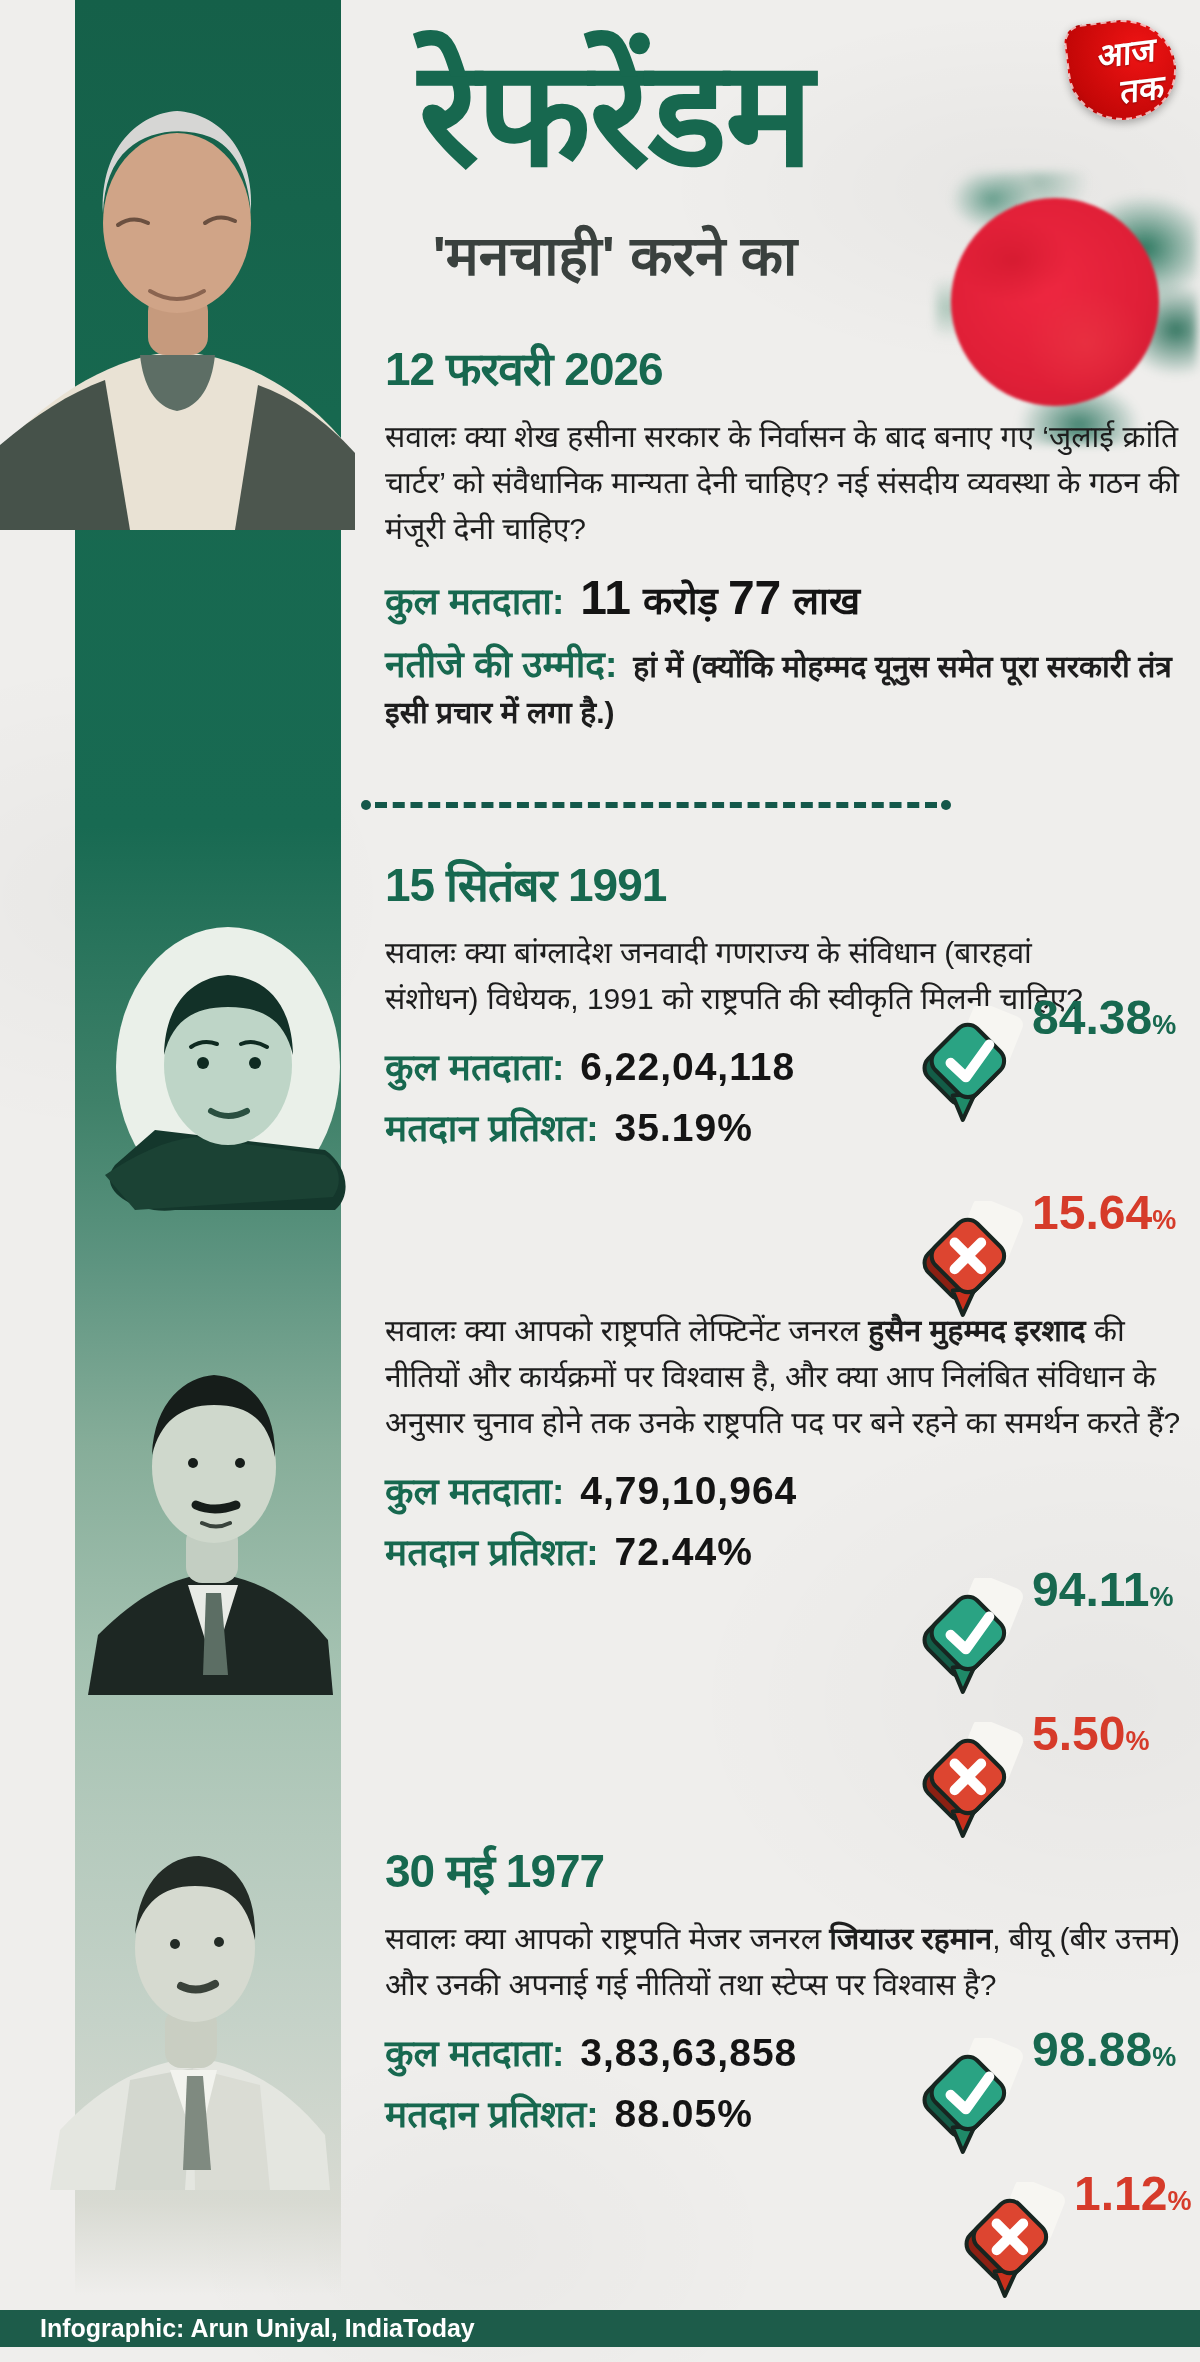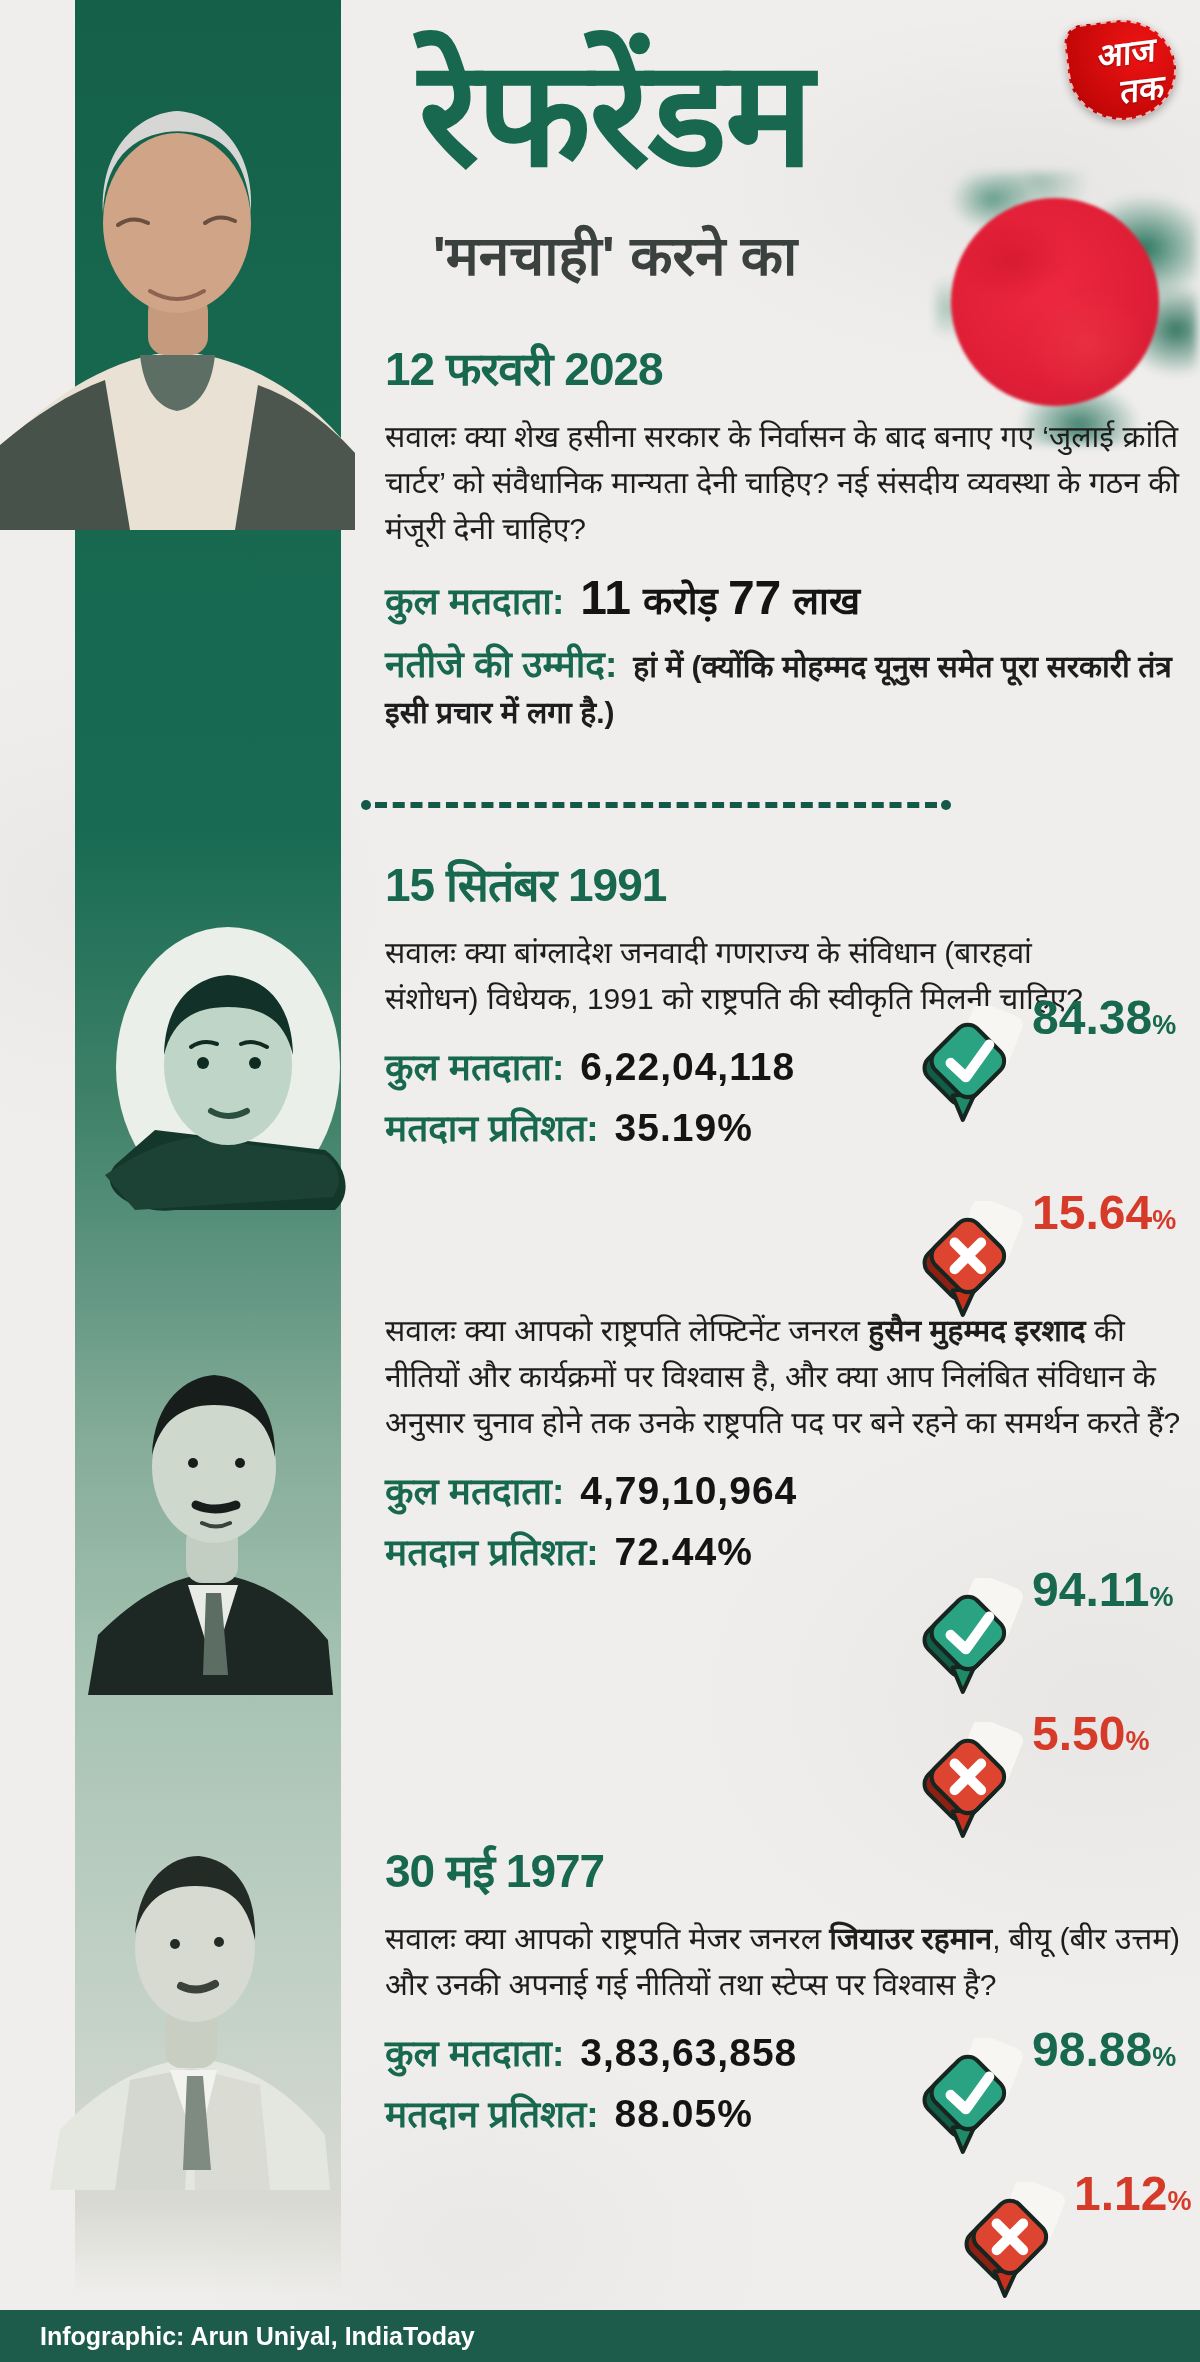--- a/index.html
+++ b/index.html
@@ -81,21 +81,21 @@
   
   .badge-row{position:absolute;display:flex;align-items:flex-start;gap:4px;}
   .b2y{left:922px;top:1006px;} .b2n{left:922px;top:1201px;}
   .b3y{left:922px;top:1578px;} .b3n{left:922px;top:1722px;}
   .b4y{left:922px;top:2038px;} .b4n{left:964px;top:2182px;}
   .badge-svg{width:106px;height:122px;flex:0 0 auto;}
   .pct{font-weight:800;font-size:48px;letter-spacing:0;margin-top:-16px;white-space:nowrap;}
   .pct .sign{font-size:27px;font-weight:800;}
   .pct.green{color:#17684f;} .pct.red{color:#d63b2a;}
   
-  .footer{position:absolute;left:0;top:2310px;width:1200px;height:52px;background:#1d5c4a;display:flex;align-items:center;}
+  .footer{position:absolute;left:0;top:2310px;width:1200px;height:37px;background:#1d5c4a;display:flex;align-items:center;}
   .footer .credit{color:#fff;font-size:25px;font-weight:700;margin-left:40px;}
 </style>
 </head>
 <body>
 
 <div class="canvas">
 
   <div class="band"></div>
 
   <svg class="portrait" style="left:0;top:55px" width="355" height="475" viewBox="0 0 355 475">
@@ -162,21 +162,21 @@
     <span class="l1">आज</span>
     <span class="l2">तक</span>
   </div>
 
   <div class="flag">
     <div class="green-blobs"></div>
     <div class="red-circle"></div>
   </div>
 
   <div class="section s1">
-    <div class="date">12 फरवरी 2028</div>
+    <div class="date">12 फरवरी 2026</div>
     <div class="question"><span>सवालः क्या शेख हसीना सरकार के निर्वासन के बाद बनाए गए ‘जुलाई क्रांति चार्टर’ को संवैधानिक मान्यता देनी चाहिए? नई संसदीय व्यवस्था के गठन की मंजूरी देनी चाहिए?</span><b></b><span></span></div>
     <div class="stats">
       <div class="stat-row">
         <span class="label">कुल मतदाता:</span><span class="num-big">11</span><span class="num-small">करोड़</span><span class="num-big">77</span><span class="num-small">लाख</span>
       </div>
       <div class="stat-row expected-row">
         <span class="label">नतीजे की उम्मीद:</span><span class="value-normal">हां में (क्योंकि मोहम्मद यूनुस समेत पूरा सरकारी तंत्र इसी प्रचार में लगा है.)</span>
       </div>
     </div>
   </div>

